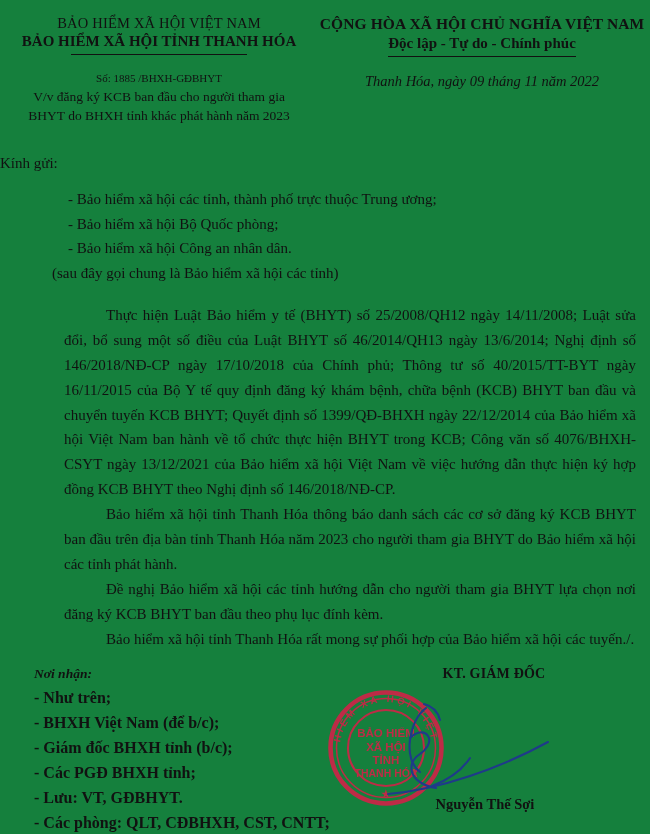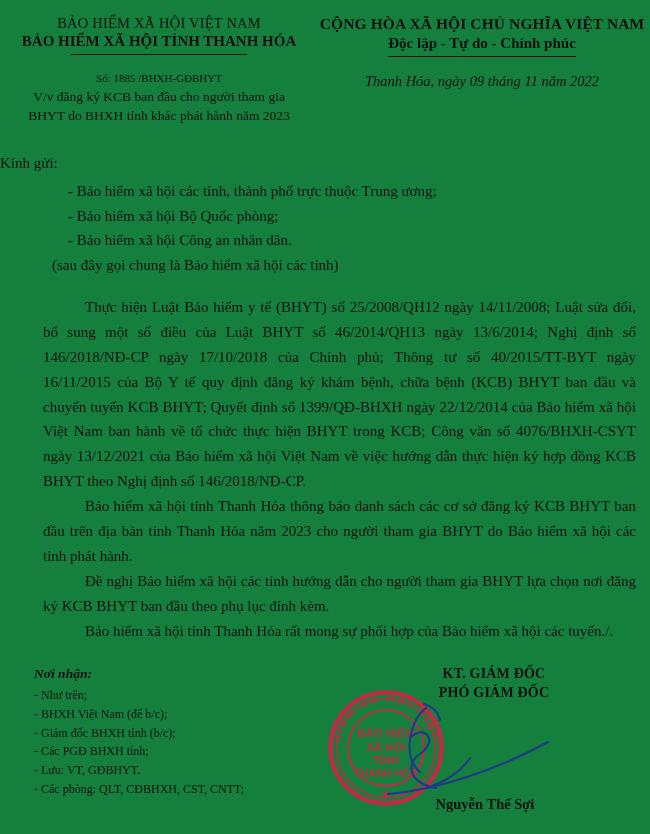--- a/index.html
+++ b/index.html
@@ -113,36 +113,36 @@
   
   .recipients {
     margin-top: 26px;
     font-size: 15px;
   }
   .kinh-gui {
     line-height: 1.6;
   }
   .recipient-list {
     padding-left: 68px;
-    margin-top: 4px;
+    margin-top: 12px;
   }
   .recipient-list div {
     line-height: 1.63;
     white-space: nowrap;
   }
   .recipient-note {
     padding-left: 52px;
     line-height: 1.63;
     white-space: nowrap;
   }
 
   
   .body-text {
     margin-top: 18px;
-    padding-left: 43px;
+    padding-left: 64px;
     padding-right: 14px;
     font-size: 15px;
   }
   .body-text p {
     margin: 0;
     text-align: justify;
     text-indent: 42px;
     line-height: 1.66;
     text-justify: inter-word;
   }
@@ -161,23 +161,24 @@
     box-sizing: border-box;
   }
   .noi-nhan-title {
     font-size: 13.5px;
     font-weight: bold;
     font-style: italic;
     line-height: 1.5;
     margin-bottom: 2px;
   }
   .noi-nhan-list div {
-    font-size: 12px;
+    font-size: 16px;
     line-height: 1.56;
     white-space: nowrap;
+    font-weight: bold;
   }
   .footer-right {
     width: 48%;
     position: relative;
     text-align: center;
     box-sizing: border-box;
   }
   .sign-title div {
     font-size: 14px;
     font-weight: bold;
@@ -279,21 +280,20 @@
         <div>- Giám đốc BHXH tỉnh (b/c);</div>
         <div>- Các PGĐ BHXH tỉnh;</div>
         <div>- Lưu: VT, GĐBHYT.</div>
         <div>- Các phòng: QLT, CĐBHXH, CST, CNTT;</div>
       </div>
     </div>
 
     <div class="footer-right">
       <div class="sign-title">
         <div>KT. GIÁM ĐỐC</div>
-        <div>PHÓ GIÁM ĐỐC</div>
       </div>
 
       <div class="seal">
         <svg viewBox="0 0 124 124" width="124" height="124" aria-hidden="true">
           <defs>
             <path id="sealArcTop" d="M 16,62 A 46,46 0 0 1 108,62"></path>
             <path id="sealArcBottom" d="M 110,62 A 48,48 0 0 1 14,62"></path>
           </defs>
 
           <circle cx="62" cy="62" r="55.5" fill="none" stroke="#BE2B46" stroke-width="4.6"></circle>

